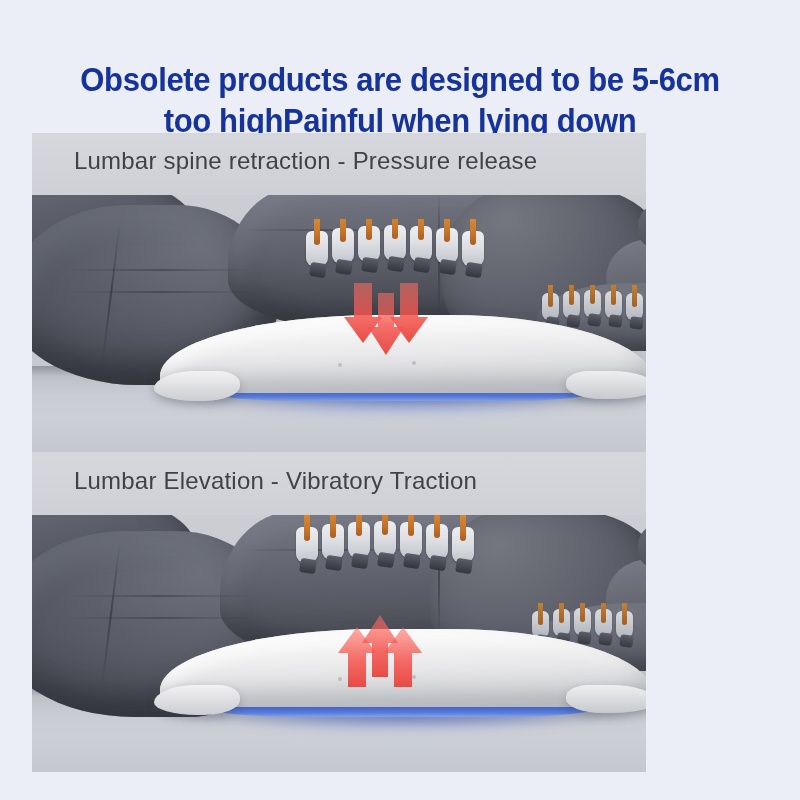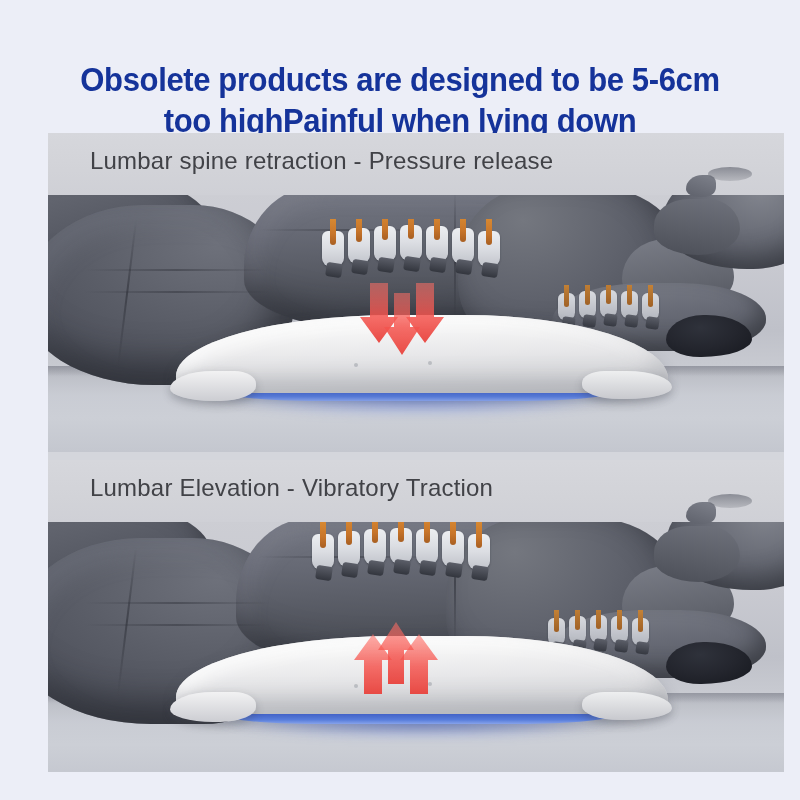--- a/index.html
+++ b/index.html
@@ -36,35 +36,35 @@
     line-height: 41px;
     letter-spacing: -0.4px;
     transform: scaleX(0.94);
     transform-origin: 50% 0;
     white-space: pre-line;
   }
 
   
   .card {
     position: absolute;
-    left: 48px;
+    left: 32px;
     top: 133px;
-    width: 736px;
+    width: 614px;
     height: 639px;
     background: #d4d6dc;
     overflow: hidden;
   }
 
   .panel {
     position: relative;
     width: 736px;
     height: 319px;
     overflow: hidden;
   }
-  .panel + .panel { margin-top: 8px; }
+  .panel + .panel { margin-top: 1px; }
 
   .panel-header {
     position: absolute;
     left: 0; top: 0;
     width: 736px;
     height: 62px;
     background: linear-gradient(180deg,#d6d7dc 0%, #d2d3d8 60%, #cfd0d6 100%);
     z-index: 6;
   }
   .panel-label {

